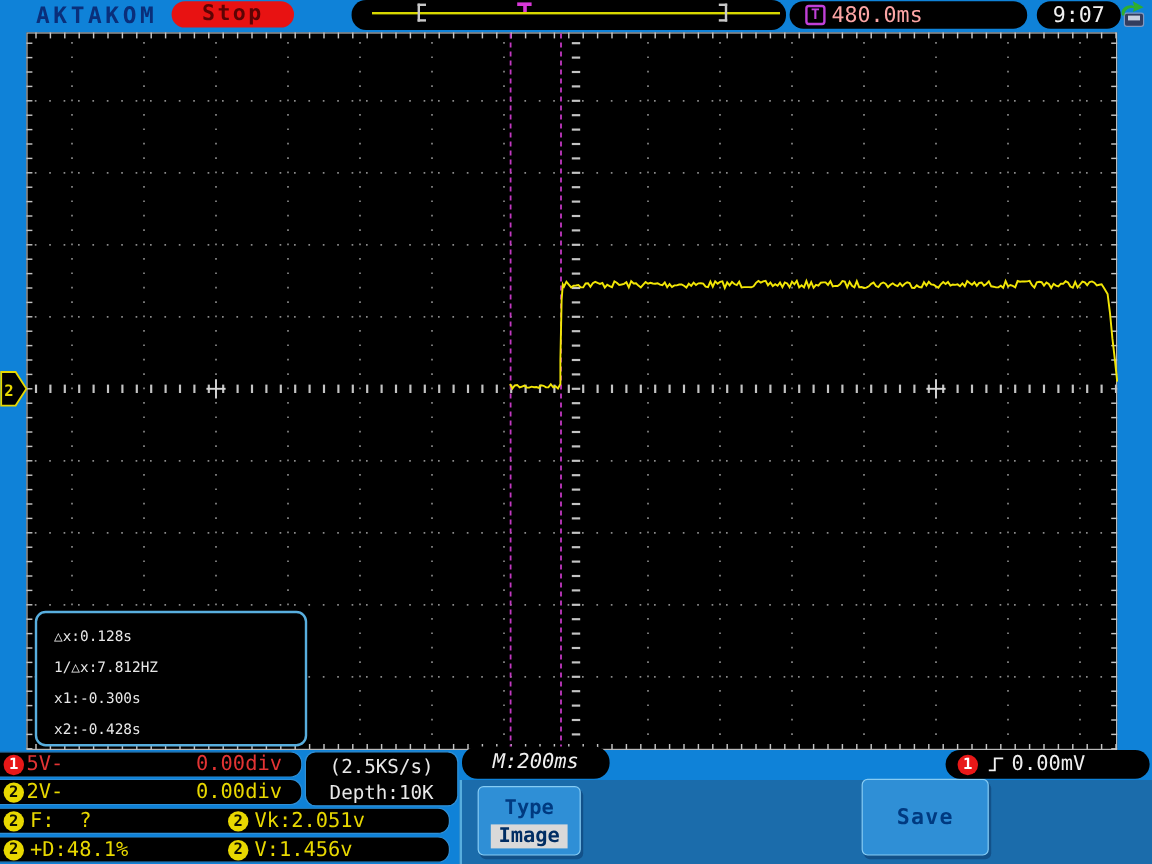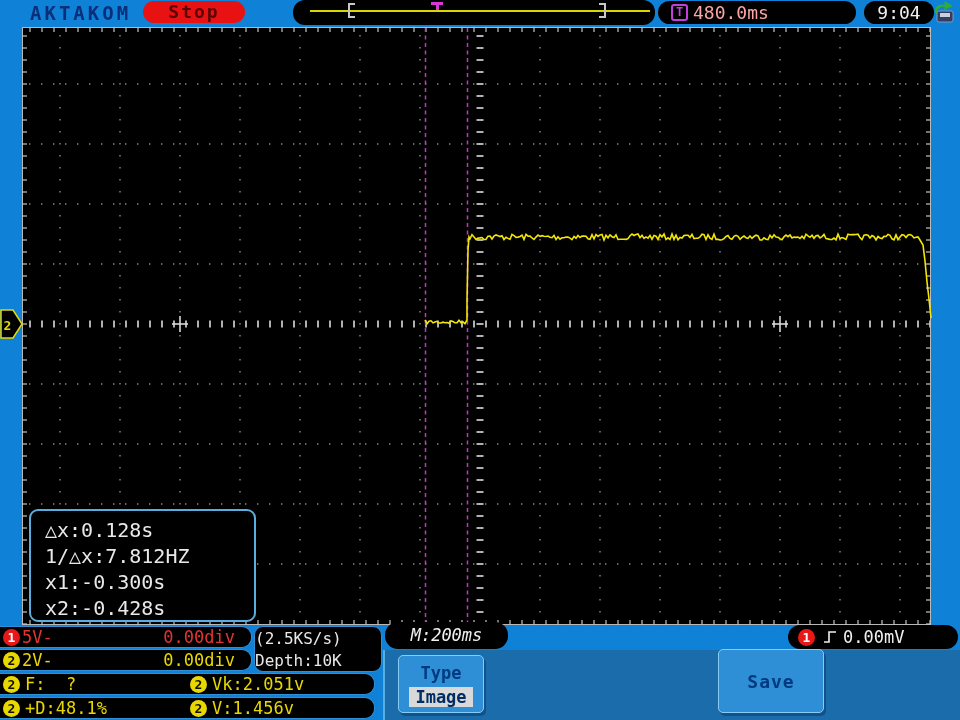--- a/index.html
+++ b/index.html
@@ -34,42 +34,42 @@
   .clock-pill { position:absolute; left:864px; top:1px; width:70px; height:23px;
            background:#000; border-radius:12px; color:#f0f0f0; font-size:18px;
            text-align:center; line-height:23px; }
   .usb { position:absolute; left:930px; top:0px; }
   
   svg.scope { position:absolute; left:0; top:0; }
   
   .cursor-box { position:absolute; left:29px; top:509px; width:227px; height:113px;
            background:#000; border:2px solid #58aede; border-radius:9px;
            padding:6px 0 0 14px; }
-  .cursor-box div { color:#e8e8e8; font-size:20px; line-height:26px; white-space:pre; }
+  .cursor-box div { color:#e8e8e8; font-size:12px; line-height:26px; white-space:pre; }
   
   .bottom { position:absolute; left:0; top:625px; width:960px; height:95px; background:#0f82d8; }
   .menu-band { position:absolute; left:383px; top:25px; width:577px; height:70px;
            background:#1b6cab; border-left:2px solid #58aede; }
   .chrow { position:absolute; left:0; width:252px; height:22px; background:#000;
            border:1px solid #2f8fd6; border-left:none; border-radius:0 10px 10px 0;
            display:flex; align-items:center; padding:0 16px 0 3px; }
   .chrow .val { margin-left:auto; }
   .measrow { position:absolute; left:0; width:375px; height:22px; background:#000;
            border:1px solid #2f8fd6; border-left:none; border-radius:0 10px 10px 0;
            display:flex; align-items:center; padding-left:3px; }
   .measrow .grp { display:flex; align-items:center; gap:3px; }
   .measrow .grp.g1 { width:187px; }
   .num-circle { width:17px; height:17px; border-radius:50%; font-size:13px; font-weight:bold;
            text-align:center; line-height:17px; flex:0 0 17px; margin-right:2px; }
   .c-red { background:#e81818; color:#fff; }
   .c-yel { background:#e8d800; color:#101000; }
   .t-red { color:#e33434; font-size:17px; }
   .t-yel { color:#e8d800; font-size:17px; white-space:pre; }
   .ksbox { position:absolute; left:254px; top:1px; width:128px; height:46px; background:#000;
-           border:1px solid #2f8fd6; border-radius:9px; 
+           border:1px solid #2f8fd6; border-radius:9px; text-align:center;
            color:#e8e8e8; font-size:16px; line-height:22px; padding-top:1px; }
   .mpill { position:absolute; left:385px; top:-3px; width:123px; height:27px; background:#000;
            border-radius:13px; color:#f0f0f0; font-size:17px; text-align:center; line-height:26px;font-style:italic; }
   .menu-btn { position:absolute; background:#2f8fd6; border:1px solid #86ccf4; border-radius:5px;
            box-shadow:2px 3px 0 rgba(0,20,60,0.30); color:#003a80; font-weight:bold; }
   .type-btn { left:398px; top:30px; width:86px; height:58px; text-align:center; font-size:17px; }
   .type-label { margin-top:7px; }
   .type-value { display:inline-block; margin-top:4px; background:#d9d9d9; color:#002d63;
            padding:0 6px; font-size:17px; }
   .save-btn { left:718px; top:24px; width:106px; height:64px; display:flex;
@@ -92,21 +92,21 @@
     <div class="bracket-r"></div>
     <div class="tmark-bar"></div>
     <div class="tmark-stem"></div>
   </div>
 
   <div class="trig-time-pill">
     <span class="ticon">T</span>
     <span class="trig-time-val">480.0ms</span>
   </div>
 
-  <div class="clock-pill">9:04</div>
+  <div class="clock-pill">9:07</div>
 
   <svg class="usb" width="28" height="25">
     <rect x="7" y="11" width="16" height="11" rx="2" fill="#333d5e" stroke="#8098c0" stroke-width="1"></rect>
     <rect x="10" y="13" width="10" height="4" fill="#c8d0e0"></rect>
     <path d="M5 13 C3 6 11 3 15 5 L14 1 L23 6 L14 10 L15 7 C11 6 7 8 7 13 Z" fill="#2fae2f"></path>
   </svg>
 
   <svg class="scope" id="scope-screen" width="960" height="720">
       <rect x="22" y="27" width="909" height="598" fill="#000"></rect>
       <line x1="60" y1="35" x2="60" y2="621" stroke="#8a8a8a" stroke-width="1.4" stroke-dasharray="1.4 10.6"></line>

